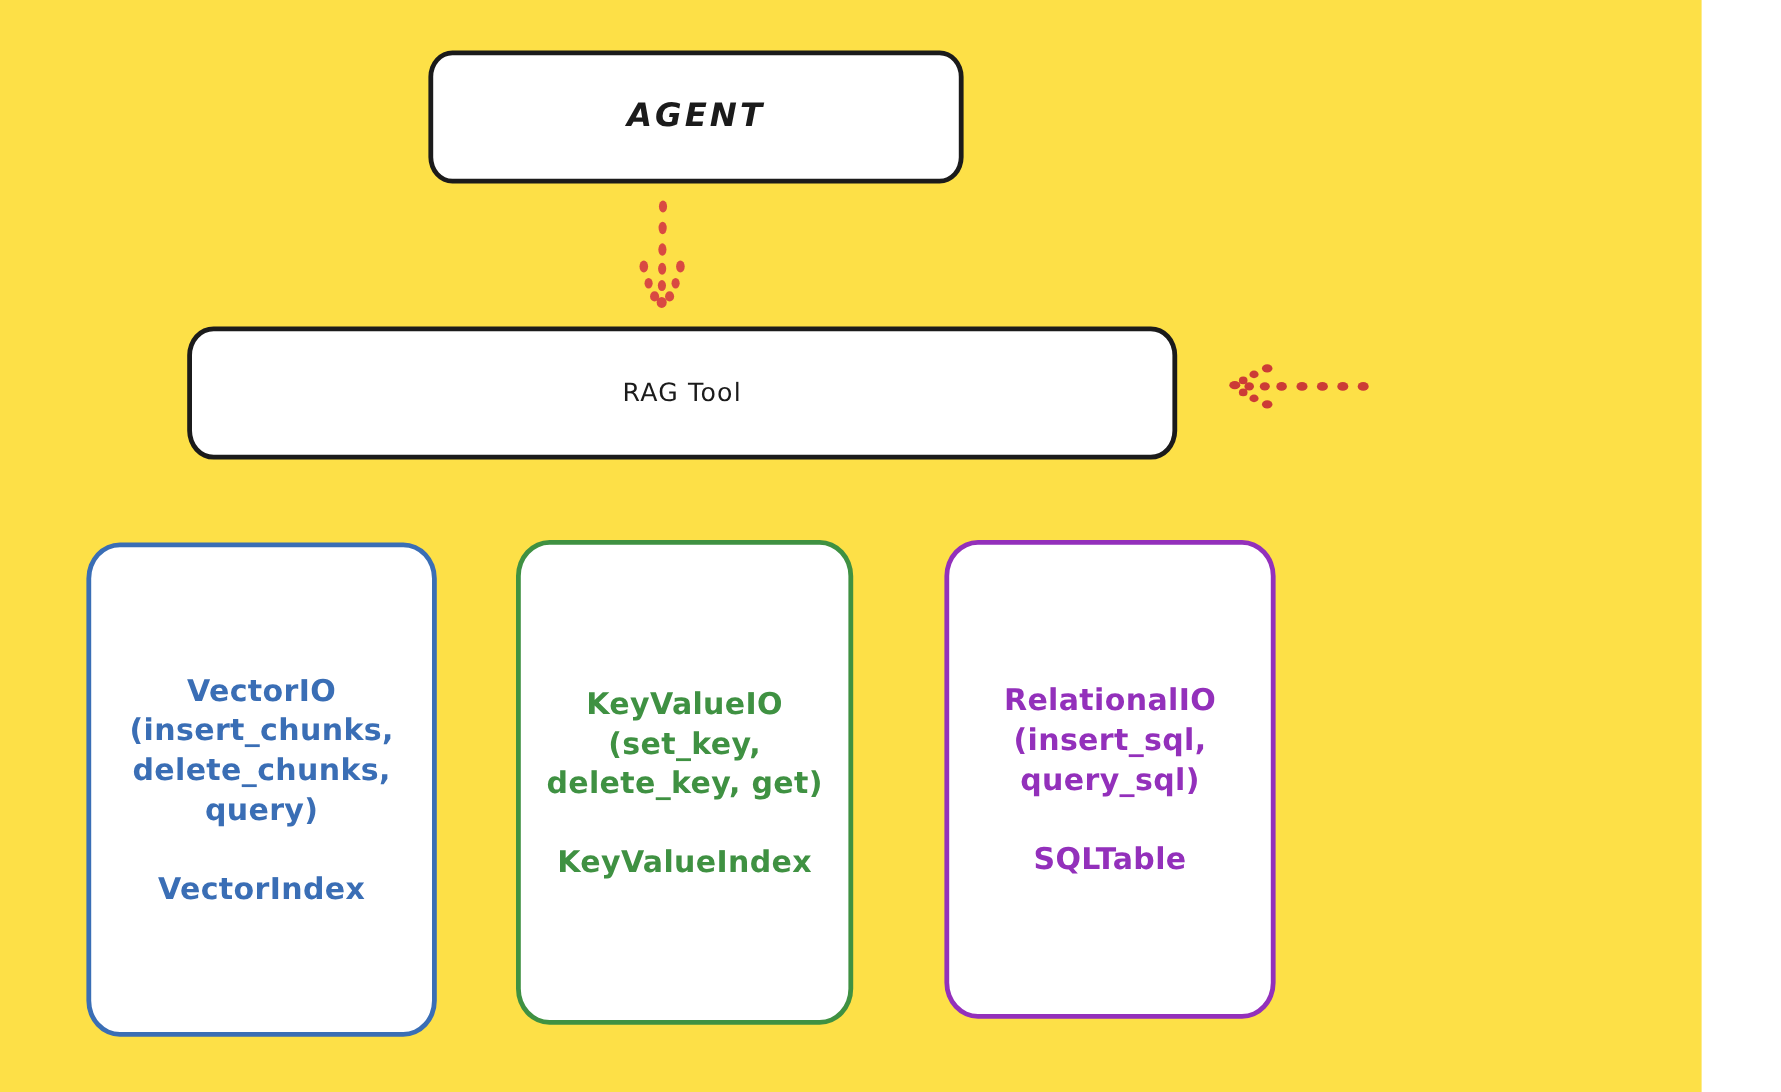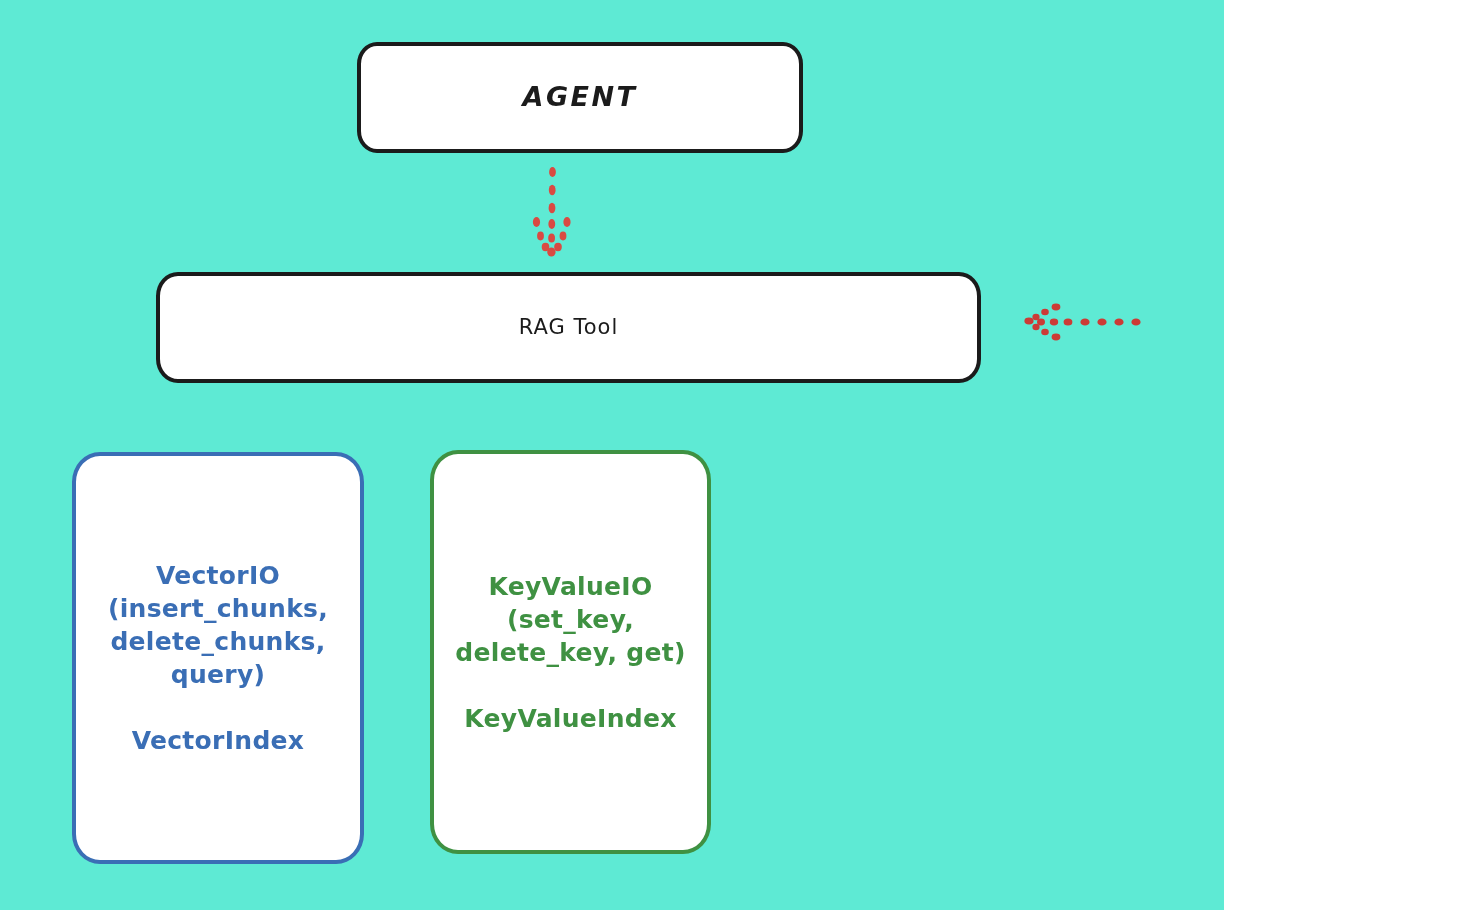--- a/index.html
+++ b/index.html
@@ -6,23 +6,23 @@
   html, body {
     margin: 0;
     padding: 0;
     background: #ffffff;
   }
   body {
     font-family: "DejaVu Sans", sans-serif;
   }
   #canvas {
     position: relative;
-    width: 1224px;
+    width: 1418px;
     height: 910px;
-    background: #5eead4;
+    background: #fde047;
     overflow: hidden;
   }
   .node {
     position: absolute;
     box-sizing: border-box;
     background: #ffffff;
     display: flex;
     align-items: center;
     justify-content: center;
     text-align: center;
@@ -204,14 +204,21 @@
   </div>
 
   <div class="node provider" id="keyvalueio-node">
     <span class="node-label">KeyValueIO
 (set_key,
 delete_key, get)
 
 KeyValueIndex</span>
   </div>
 
+  <div class="node provider" id="relationalio-node">
+    <span class="node-label">RelationalIO
+(insert_sql,
+query_sql)
+
+SQLTable</span>
+  </div>
 
 </div>
 
 </body></html>

